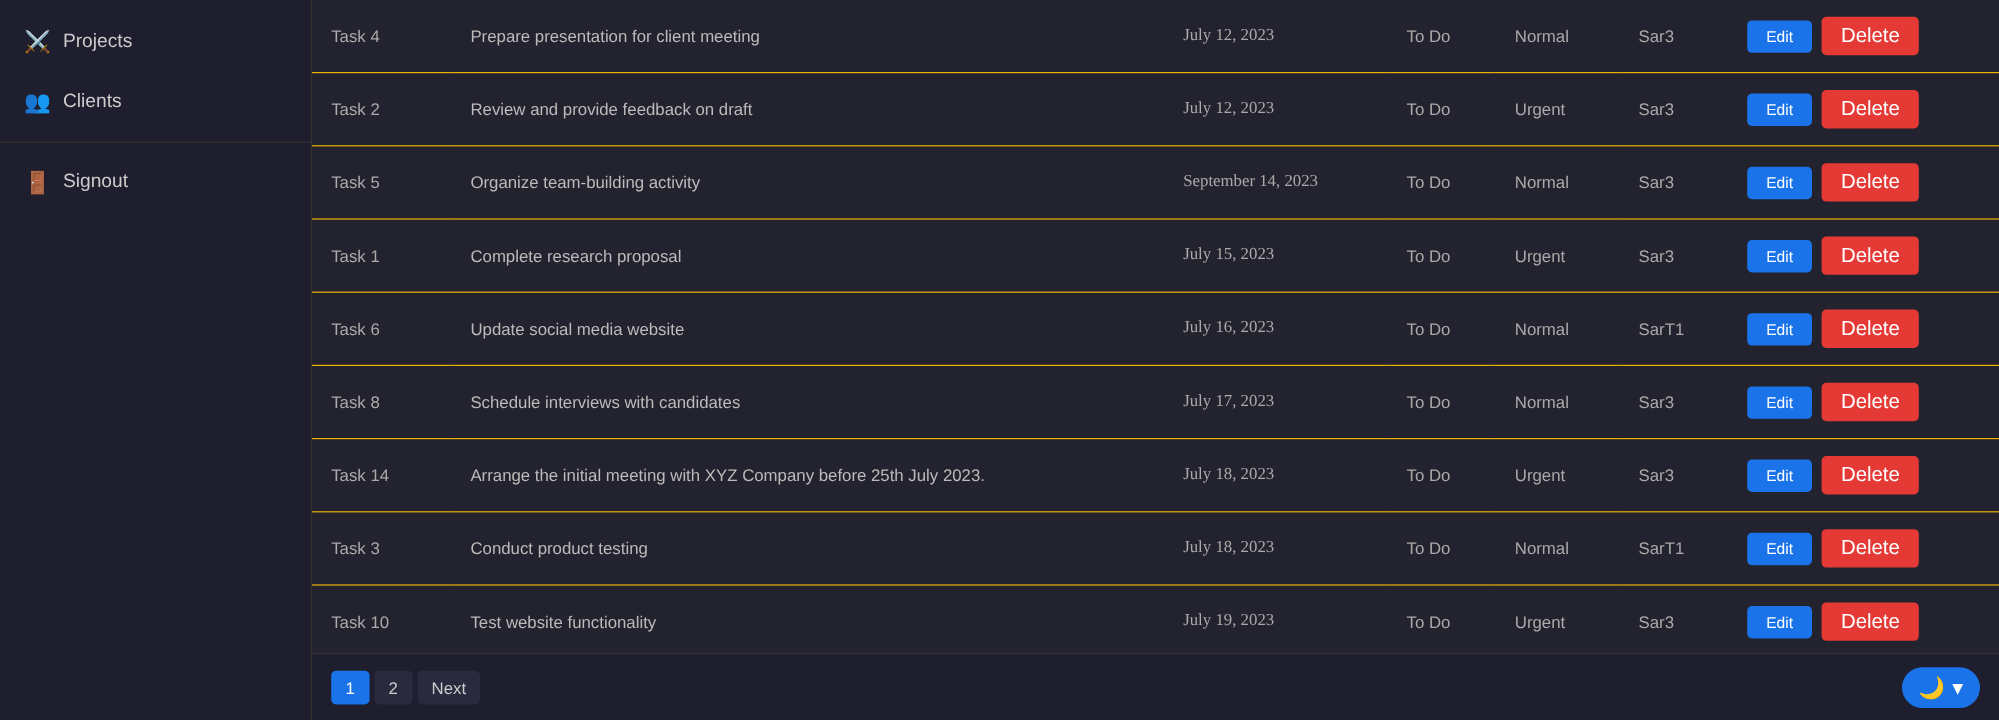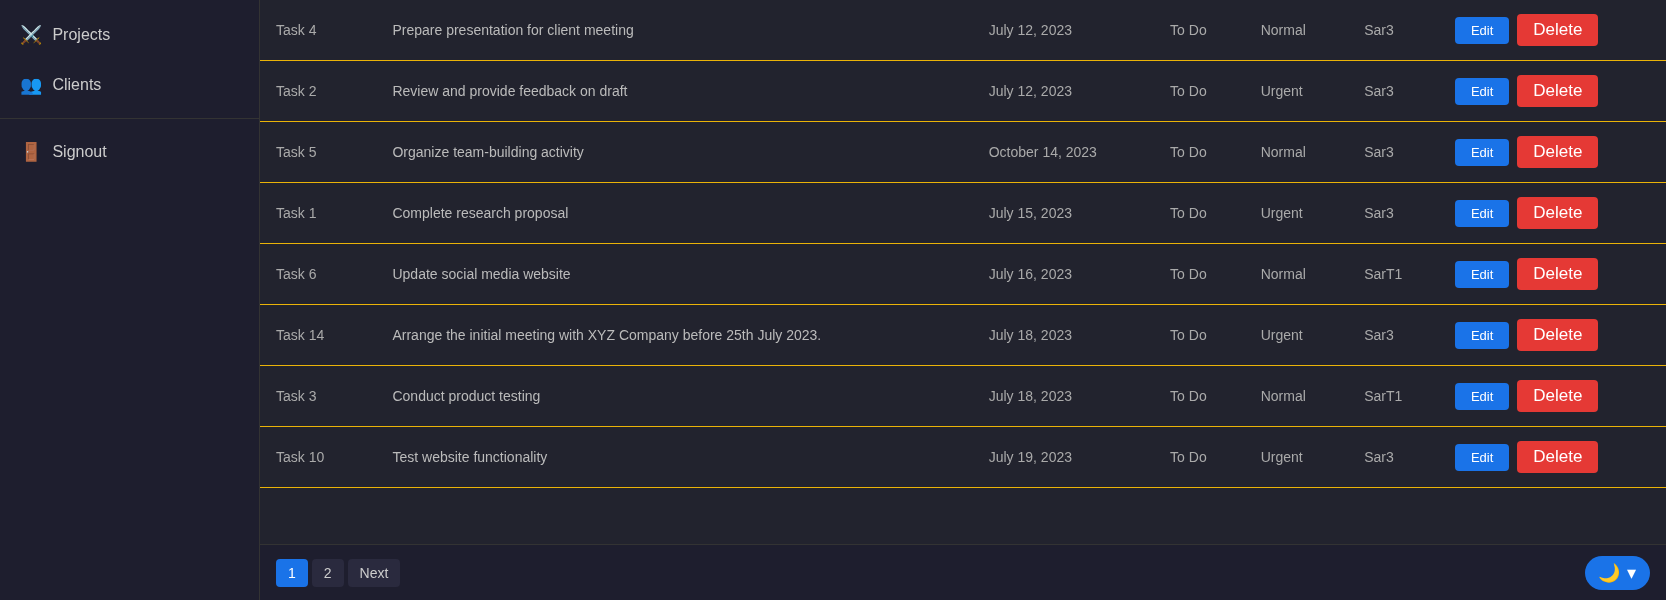--- a/index.html
+++ b/index.html
@@ -78,21 +78,21 @@
       color: #aaa;
       min-width: 90px;
     }
 
     td:nth-child(2) {
       min-width: 400px;
       white-space: normal;
       color: #bbb;
     }
 
-    td:nth-child(3) { min-width: 120px; color: #aaa; }
+    td:nth-child(3) { min-width: 120px; color: #aaa; font-family: Liberation Serif, serif; }
     td:nth-child(4) { min-width: 70px; color: #aaa; margin-top: 28px; }
     td:nth-child(5) { min-width: 80px; color: #aaa; }
     td:nth-child(6) { min-width: 70px; color: #aaa; }
 
     .btn-edit {
       background: #1a73e8;
       color: #fff;
       border: none;
       padding: 6px 16px;
       border-radius: 4px;
@@ -203,21 +203,21 @@
       <td>Urgent</td>
       <td>Sar3</td>
       <td>
         <button class="btn-edit">Edit</button>
         <button class="btn-delete">Delete</button>
       </td>
     </tr>
           <tr>
       <td>Task 5</td>
       <td>Organize team-building activity</td>
-      <td>October 14, 2023</td>
+      <td>September 14, 2023</td>
       <td>To Do</td>
       <td>Normal</td>
       <td>Sar3</td>
       <td>
         <button class="btn-edit">Edit</button>
         <button class="btn-delete">Delete</button>
       </td>
     </tr>
           <tr>
       <td>Task 1</td>
@@ -231,20 +231,32 @@
         <button class="btn-delete">Delete</button>
       </td>
     </tr>
           <tr>
       <td>Task 6</td>
       <td>Update social media website</td>
       <td>July 16, 2023</td>
       <td>To Do</td>
       <td>Normal</td>
       <td>SarT1</td>
+      <td>
+        <button class="btn-edit">Edit</button>
+        <button class="btn-delete">Delete</button>
+      </td>
+    </tr>
+          <tr>
+      <td>Task 8</td>
+      <td>Schedule interviews with candidates</td>
+      <td>July 17, 2023</td>
+      <td>To Do</td>
+      <td>Normal</td>
+      <td>Sar3</td>
       <td>
         <button class="btn-edit">Edit</button>
         <button class="btn-delete">Delete</button>
       </td>
     </tr>
           <tr>
       <td>Task 14</td>
       <td>Arrange the initial meeting with XYZ Company before 25th July 2023.</td>
       <td>July 18, 2023</td>
       <td>To Do</td>

